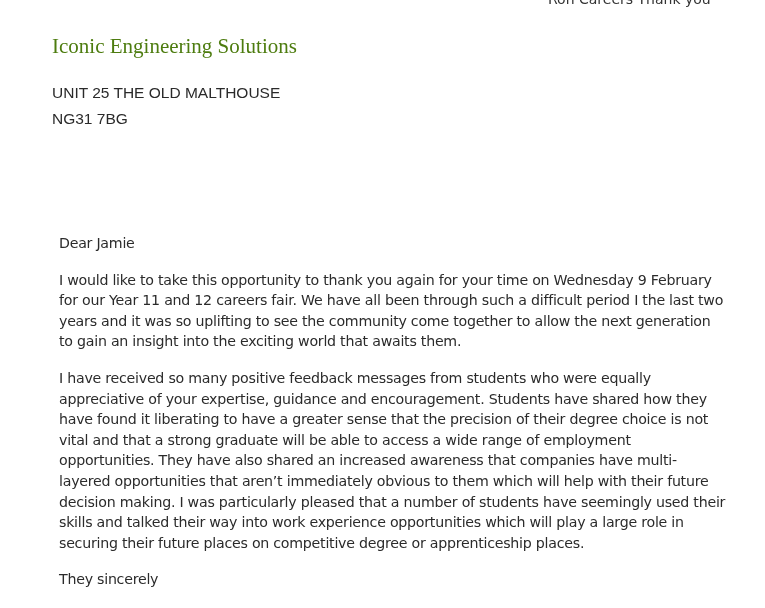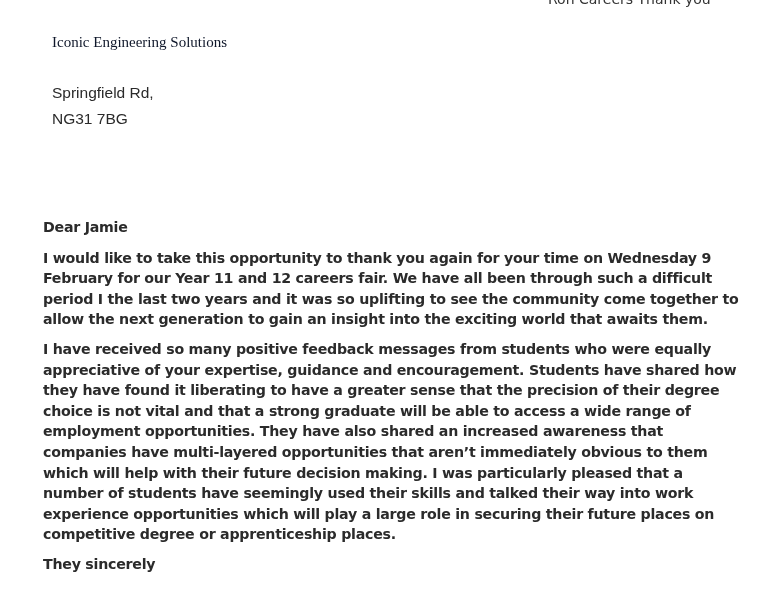--- a/index.html
+++ b/index.html
@@ -8,45 +8,45 @@
       background: #ffffff; position: relative;
       color: #2b2b2b;
     }
     .header-clip {
       position: absolute; top: -9px; left: 548px;
       font-family: "DejaVu Sans", sans-serif; font-size: 14px; color: #333;
       white-space: nowrap;
     }
     .company {
       position: absolute; left: 52px; top: 34px;
-      font-family: "Liberation Serif", serif; font-size: 15px; color: #0f172a;
+      font-family: "Liberation Serif", serif; font-size: 21px; color: #4d7c0f;
     }
     .address {
       position: absolute; left: 52px; top: 84px;
       font-family: "Liberation Sans", sans-serif; font-size: 15.5px; color: #2a2a2a;
     }
     .address div { height: 25.5px; line-height: 18px; }
     .letter {
       position: absolute; left: 43px; top: 217px; width: 700px;
       font-family: "DejaVu Sans", sans-serif; font-size: 14.2px; color: #2b2b2b;
       letter-spacing: -0.25px;
     }
-    .letter p { margin: 0; line-height: 20.6px; font-weight: bold; }
+    .letter p { margin: 16px; line-height: 20.6px; }
     .greeting { margin-bottom: 10px !important; }
     .para { margin-bottom: 9px !important; }
   </style>
 </head>
 <body>
 
 <div class="header-clip">Ron Careers Thank you</div>
 
 <div class="company">Iconic Engineering Solutions</div>
 
 <div class="address">
-  <div>Springfield Rd,</div>
+  <div>UNIT 25 THE OLD MALTHOUSE</div>
   <div>NG31 7BG</div>
 </div>
 
 <div class="letter">
   <p class="greeting">Dear Jamie</p>
   <p class="para">I would like to take this opportunity to thank you again for your time on Wednesday 9 February for our Year 11 and 12 careers fair. We have all been through such a difficult period I the last two years and it was so uplifting to see the community come together to allow the next generation to gain an insight into the exciting world that awaits them.</p>
   <p class="para">I have received so many positive feedback messages from students who were equally appreciative of your expertise, guidance and encouragement. Students have shared how they have found it liberating to have a greater sense that the precision of their degree choice is not vital and that a strong graduate will be able to access a wide range of employment opportunities. They have also shared an increased awareness that companies have multi-layered opportunities that aren’t immediately obvious to them which will help with their future decision making. I was particularly pleased that a number of students have seemingly used their skills and talked their way into work experience opportunities which will play a large role in securing their future places on competitive degree or apprenticeship places.</p>
   <p>They sincerely</p>
 </div>
 

